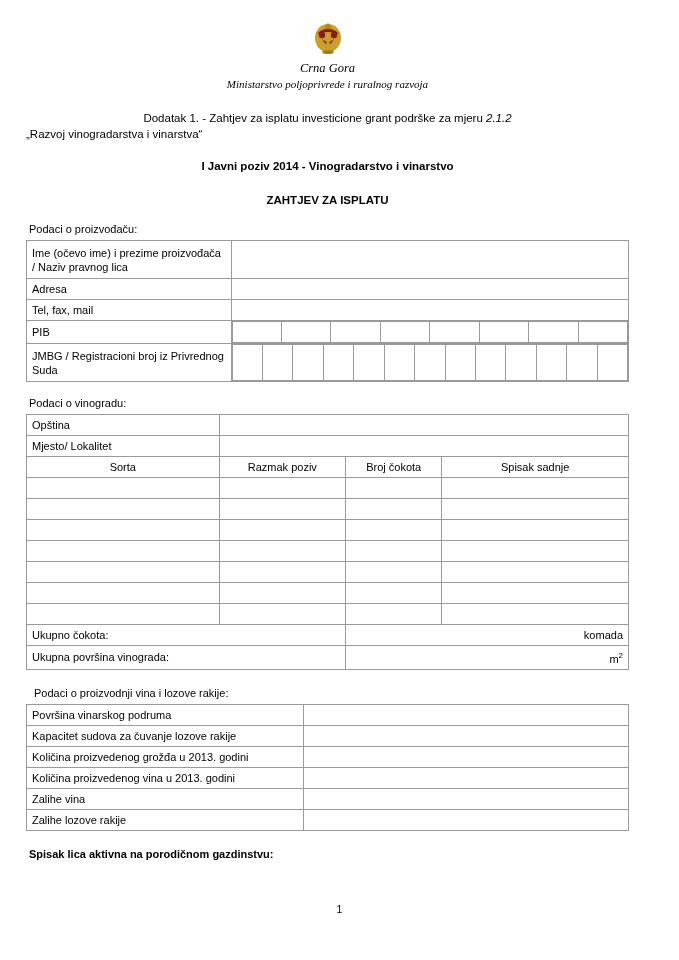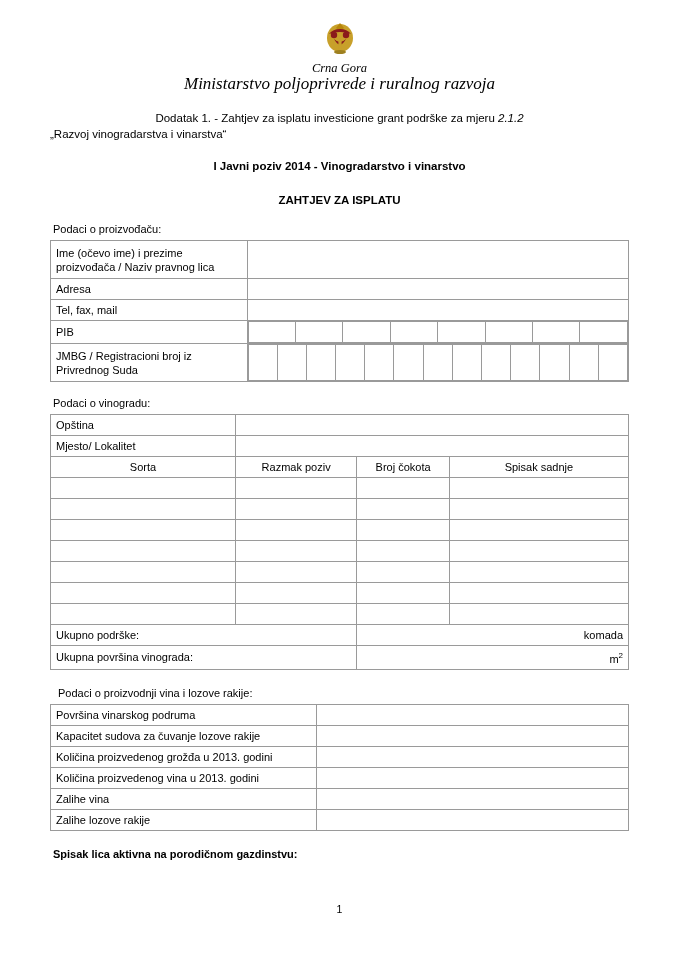--- a/index.html
+++ b/index.html
@@ -12,42 +12,42 @@
     width: 679px;
     height: 960px;
     font-family: "Liberation Sans", sans-serif;
     color: #000000;
     position: relative;
     overflow: hidden;
   }
   .page {
     width: 679px;
     height: 960px;
-    padding: 18px 50px 0 50px;
+    padding: 18px 50px 0 26px;
     position: relative;
   }
   
   .crest {
     display: block;
     margin: 0 auto 4px auto;
     width: 34px;
     height: 38px;
   }
   .country {
     text-align: center;
     font-family: "Liberation Serif", serif;
     font-style: italic;
     font-size: 12.5px;
     line-height: 16px;
   }
   .ministry {
     text-align: center;
     font-family: "Liberation Serif", serif;
     font-style: italic;
-    font-size: 17px;
+    font-size: 11px;
     line-height: 16px;
     margin-bottom: 18px;
   }
   .subtitle-1 {
     text-align: center;
     font-size: 11.5px;
     line-height: 16px;
     padding: 0 22px;
   }
   .subtitle-1 .ital { font-style: italic; }
@@ -267,21 +267,21 @@
         <td class="blank"></td>
         <td class="blank" colspan="2"></td>
       </tr>
       <tr>
         <td class="blank"></td>
         <td class="blank"></td>
         <td class="blank"></td>
         <td class="blank" colspan="2"></td>
       </tr>
       <tr>
-        <td class="label" colspan="2">Ukupno podrške:</td>
+        <td class="label" colspan="2">Ukupno čokota:</td>
         <td class="right" colspan="3">komada</td>
       </tr>
       <tr>
         <td class="label" colspan="2">Ukupna površina vinograda:</td>
         <td class="right" colspan="3"><span>m</span><span class="sup">2</span></td>
       </tr>
     </tbody>
   </table>
 
   <div class="spacer-md"></div>

